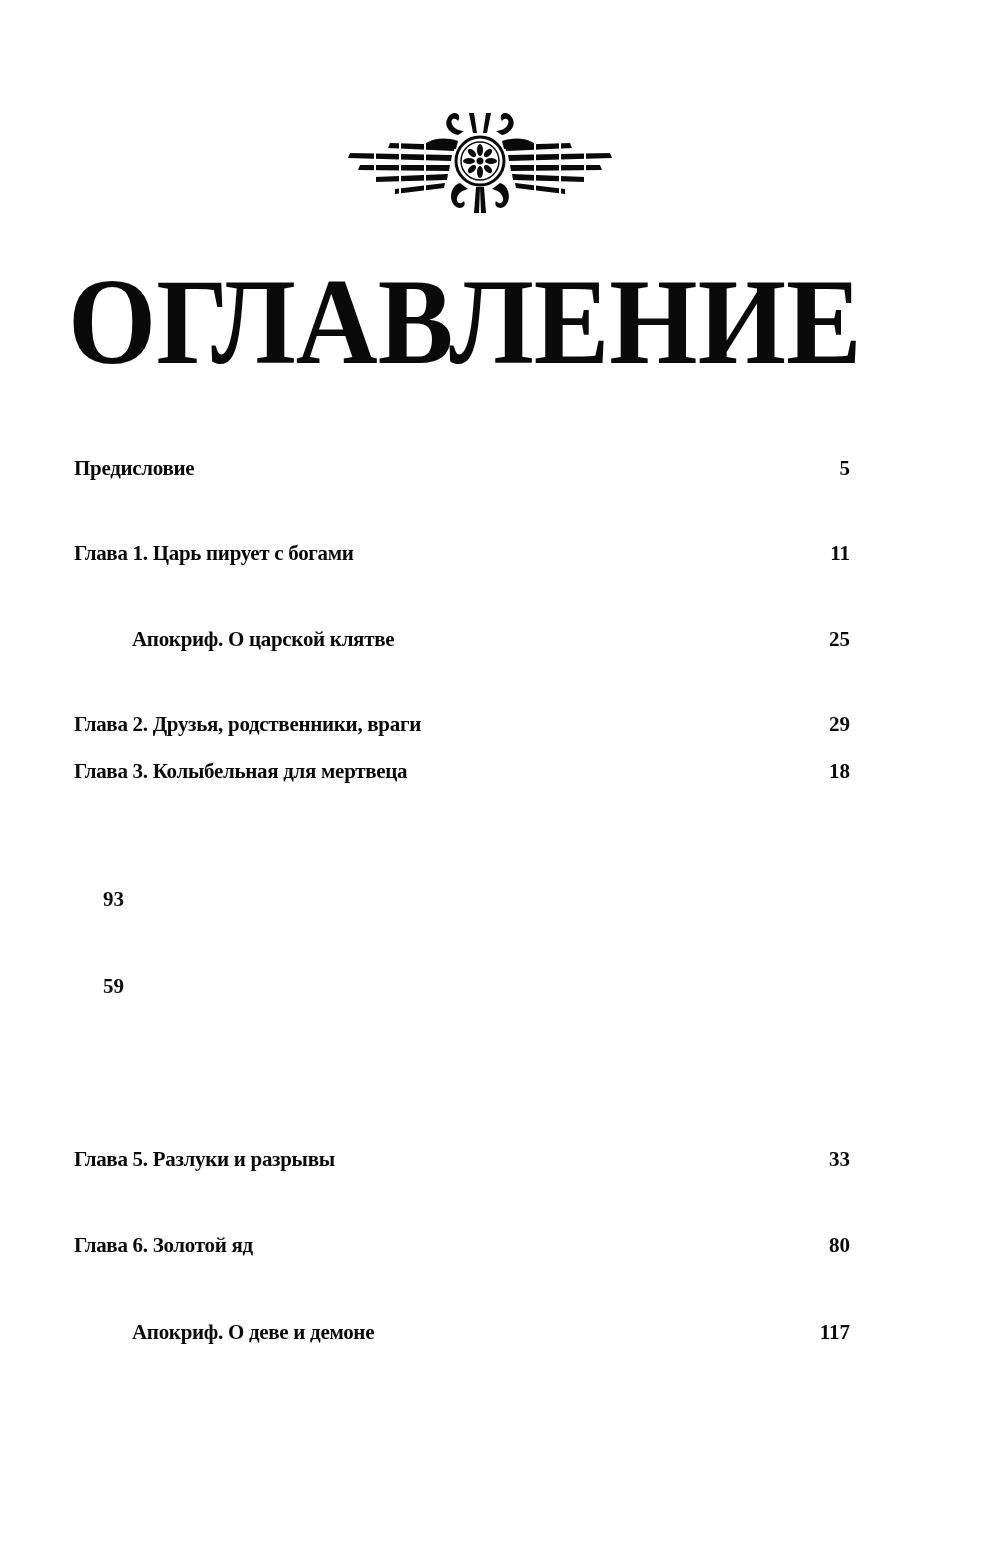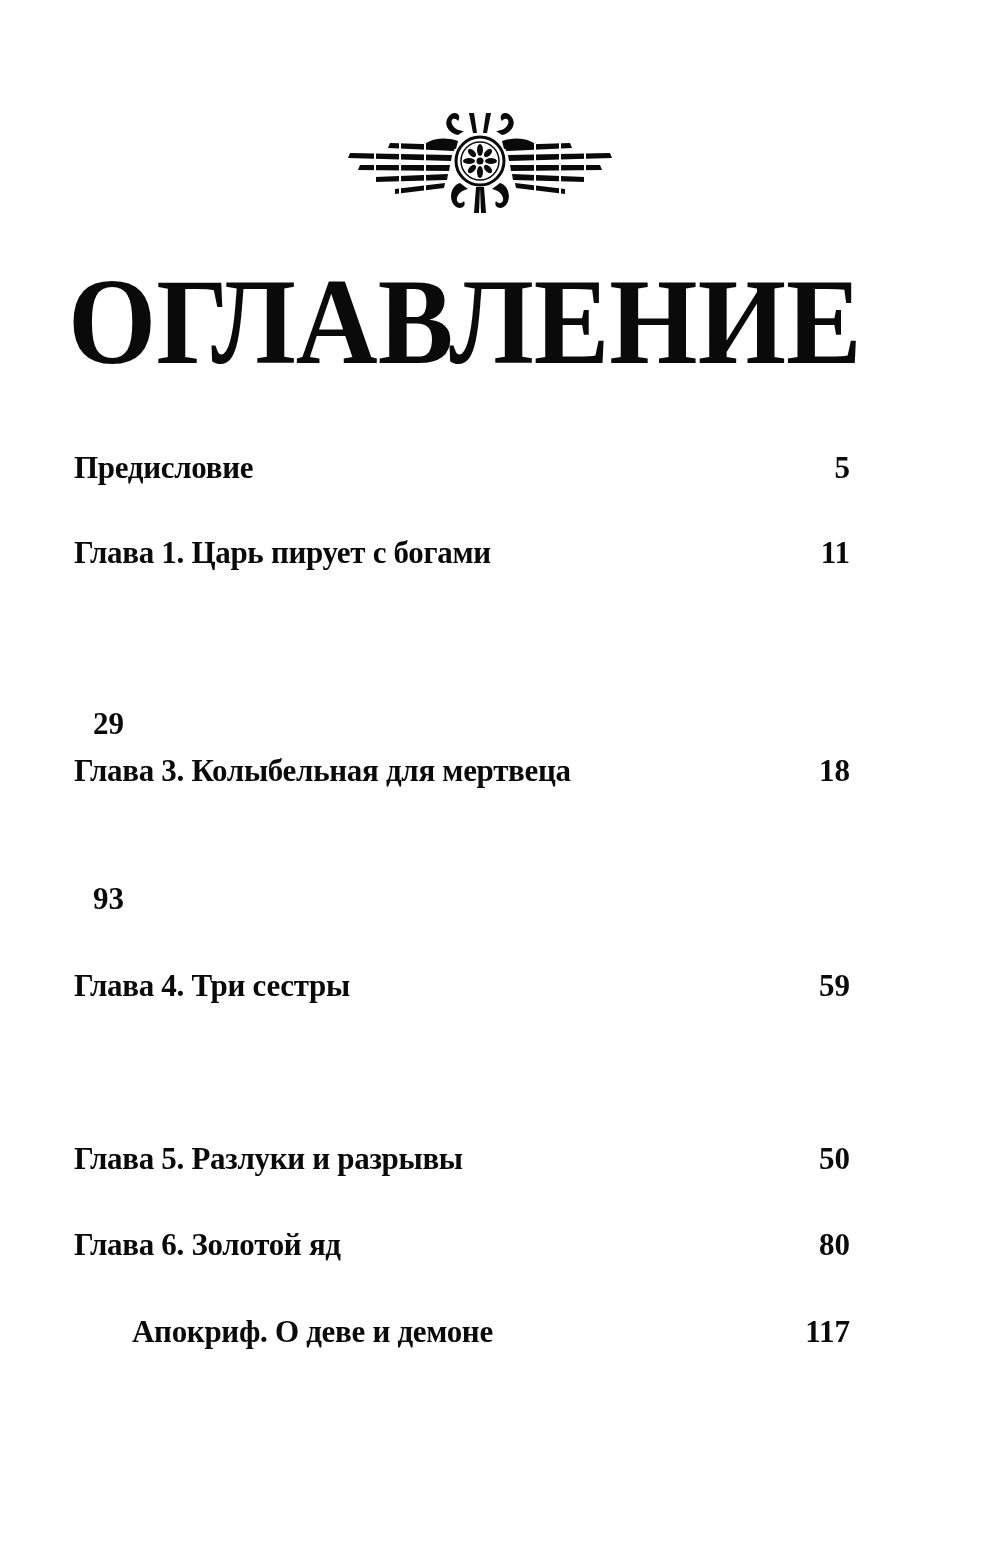--- a/index.html
+++ b/index.html
@@ -48,21 +48,21 @@
     .toc-row {
       position: absolute;
       left: 74px;
       width: 776px;
       height: 44px;
       display: flex;
       align-items: center;
       justify-content: space-between;
       font-family: "Liberation Serif", "DejaVu Serif", serif;
       font-weight: bold;
-      font-size: 31px;
+      font-size: 21px;
       line-height: 44px;
     }
     .toc-row.indent .toc-label {
       padding-left: 58px;
     }
     .toc-label {
       white-space: nowrap;
       letter-spacing: -0.3px;
     }
     .toc-page {
@@ -130,37 +130,41 @@
 
 <div class="toc">
   <div class="toc-row" style="top:446px">
     <span class="toc-label">Предисловие</span>
     <span class="toc-page">5</span>
   </div>
   <div class="toc-row" style="top:531px">
     <span class="toc-label">Глава 1. Царь пирует с богами</span>
     <span class="toc-page">11</span>
   </div>
+  <div class="toc-row indent" style="top:617px">
+    <span class="toc-label">Апокриф. О царской клятве</span>
+    <span class="toc-page">25</span>
+  </div>
   <div class="toc-row" style="top:702px">
+    <span class="toc-label">Глава 2. Друзья, родственники, враги</span>
     <span class="toc-page">29</span>
   </div>
   <div class="toc-row" style="top:749px">
     <span class="toc-label">Глава 3. Колыбельная для мертвеца</span>
     <span class="toc-page">18</span>
   </div>
   <div class="toc-row indent" style="top:877px">
     <span class="toc-page">93</span>
   </div>
   <div class="toc-row" style="top:964px">
-    <span class="toc-label">Глава 4. Три сестры</span>
     <span class="toc-page">59</span>
   </div>
   <div class="toc-row" style="top:1137px">
     <span class="toc-label">Глава 5. Разлуки и разрывы</span>
-    <span class="toc-page">50</span>
+    <span class="toc-page">33</span>
   </div>
   <div class="toc-row" style="top:1223px">
     <span class="toc-label">Глава 6. Золотой яд</span>
     <span class="toc-page">80</span>
   </div>
   <div class="toc-row indent" style="top:1310px">
     <span class="toc-label">Апокриф. О деве и демоне</span>
     <span class="toc-page">117</span>
   </div>
 </div>

